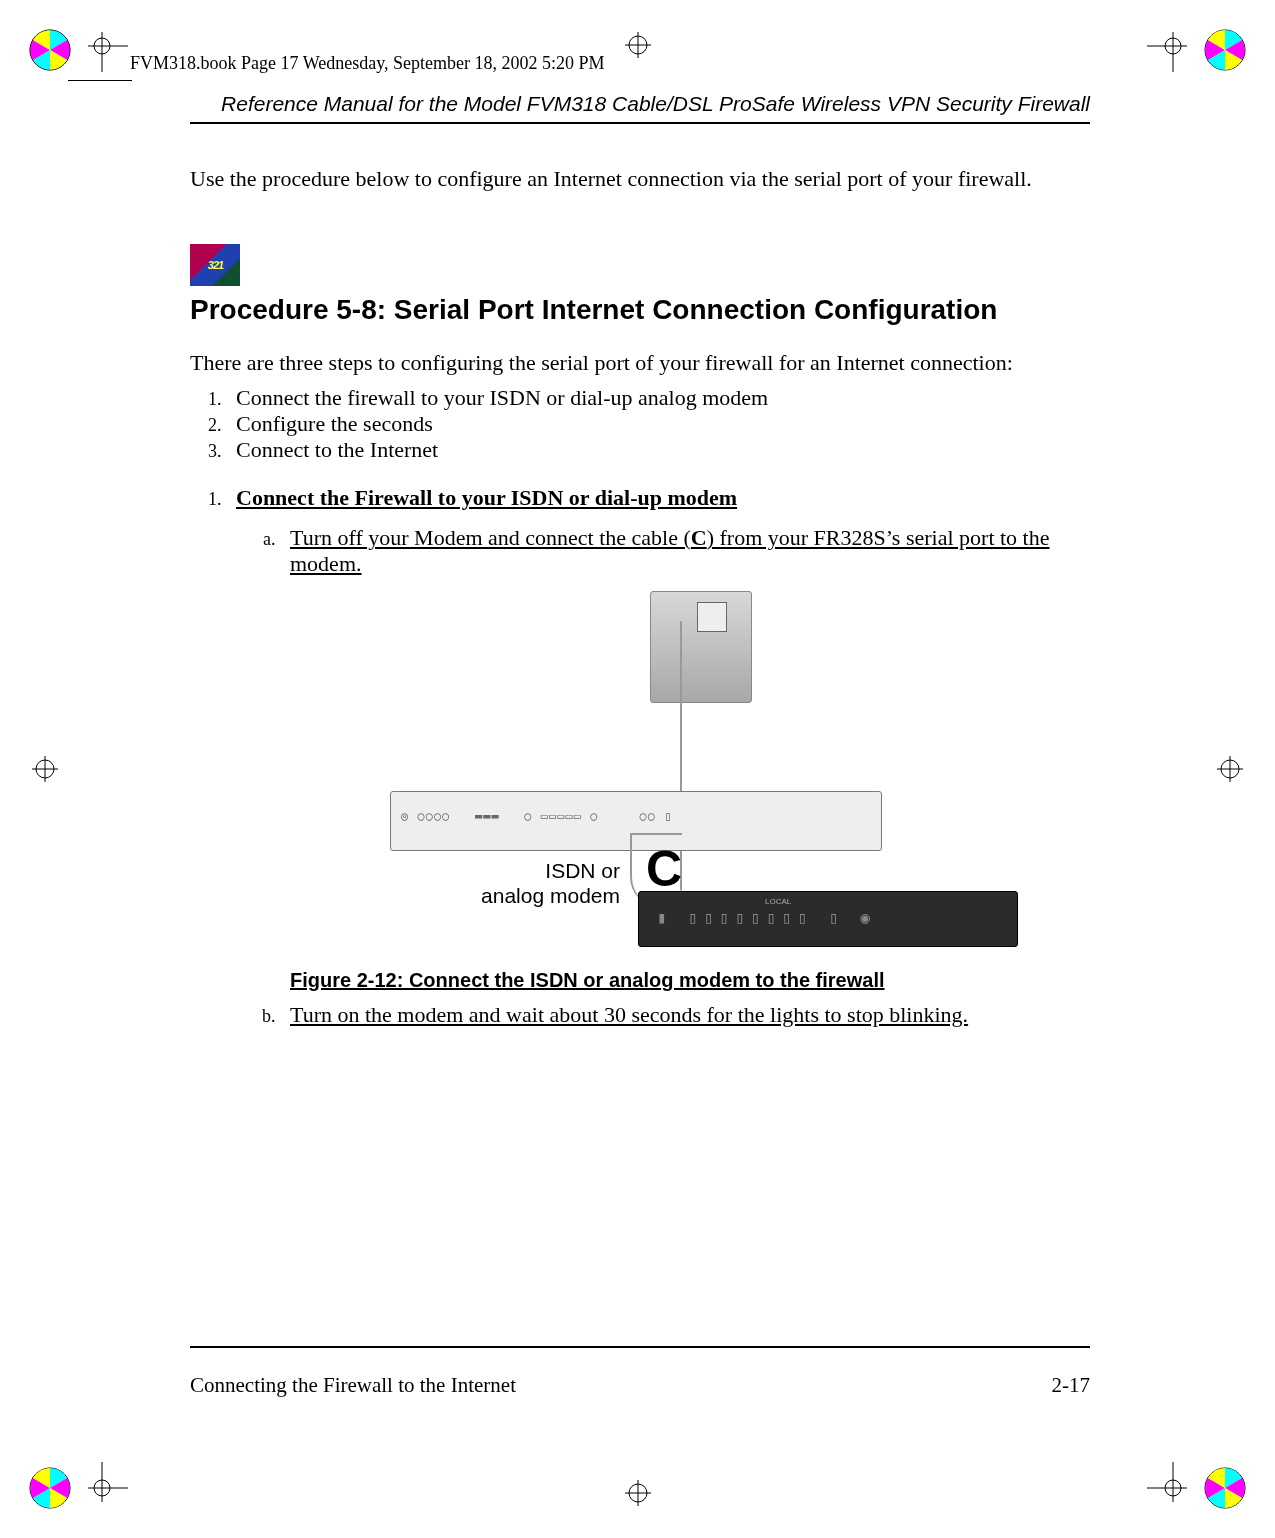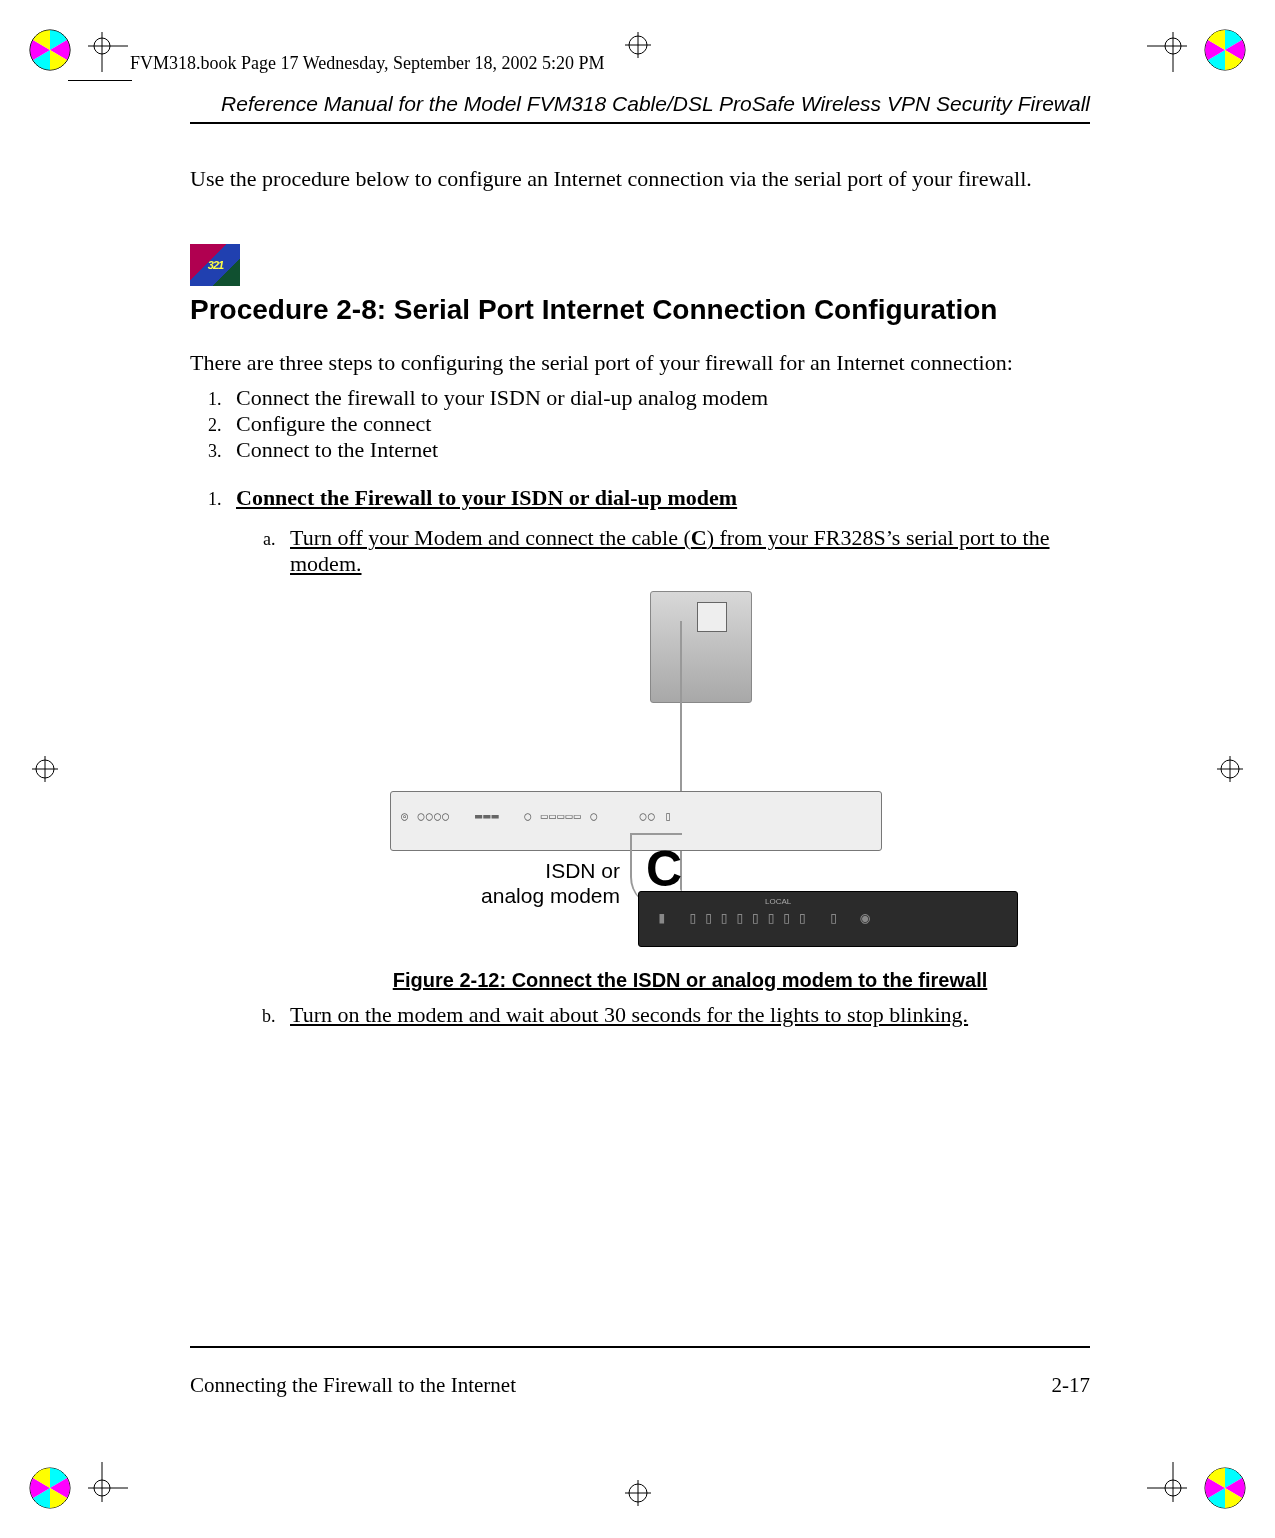--- a/index.html
+++ b/index.html
@@ -193,21 +193,21 @@
     border-top:none;
     border-radius: 0 0 0 30px;
   }
   .cableA { left:310px; top:30px; width:0; height:270px; border-bottom:none; }
   
   .cableB { left:260px; top:242px; width:50px; height:72px; border-bottom: none; border-top: 2px solid #999;}
   .figcap {
     font-family: Arial, Helvetica, sans-serif;
     font-weight: bold;
     font-size: 20px;
-    text-align: center;
+    text-align: left;
     margin-top: 8px;
   }
   .footer {
     position:absolute;
     left:190px;
     top:1346px;
     width:900px;
     border-top: 2px solid #000;
     padding-top: 25px;
     font-size: 21px;
@@ -360,27 +360,27 @@
 
 <div class="page">
   <div class="running-head">Reference Manual for the Model FVM318 Cable/DSL ProSafe Wireless VPN Security Firewall</div>
 
 
   <p class="para">Use the procedure below to configure an Internet connection via the serial port of your firewall.</p>
 
   <div class="h2-row">
     <div class="stepicon"></div>
   </div>
-  <div class="h2" style="margin-top:-10px;">Procedure 2-8:  Serial Port Internet Connection Configuration</div>
+  <div class="h2" style="margin-top:-10px;">Procedure 5-8:  Serial Port Internet Connection Configuration</div>
 
   <p class="para" style="margin-top:22px; margin-bottom:8px;">There are three steps to configuring the serial port of your firewall for an Internet connection:</p>
 
   <ol class="ol-small">
     <li>Connect the firewall to your ISDN or dial-up analog modem</li>
-    <li>Configure the connect</li>
+    <li>Configure the seconds</li>
     <li>Connect to the Internet</li>
   </ol>
 
 
   <ol class="ol-big">
     <li>
       <span class="bold">Connect the Firewall to your ISDN or dial-up modem</span>
       <ol class="ol-alpha">
         <li>
           <span>Turn off your Modem and connect the cable (</span><span class="bold">C</span><span>) from your FR328S’s serial port to the modem.</span>

